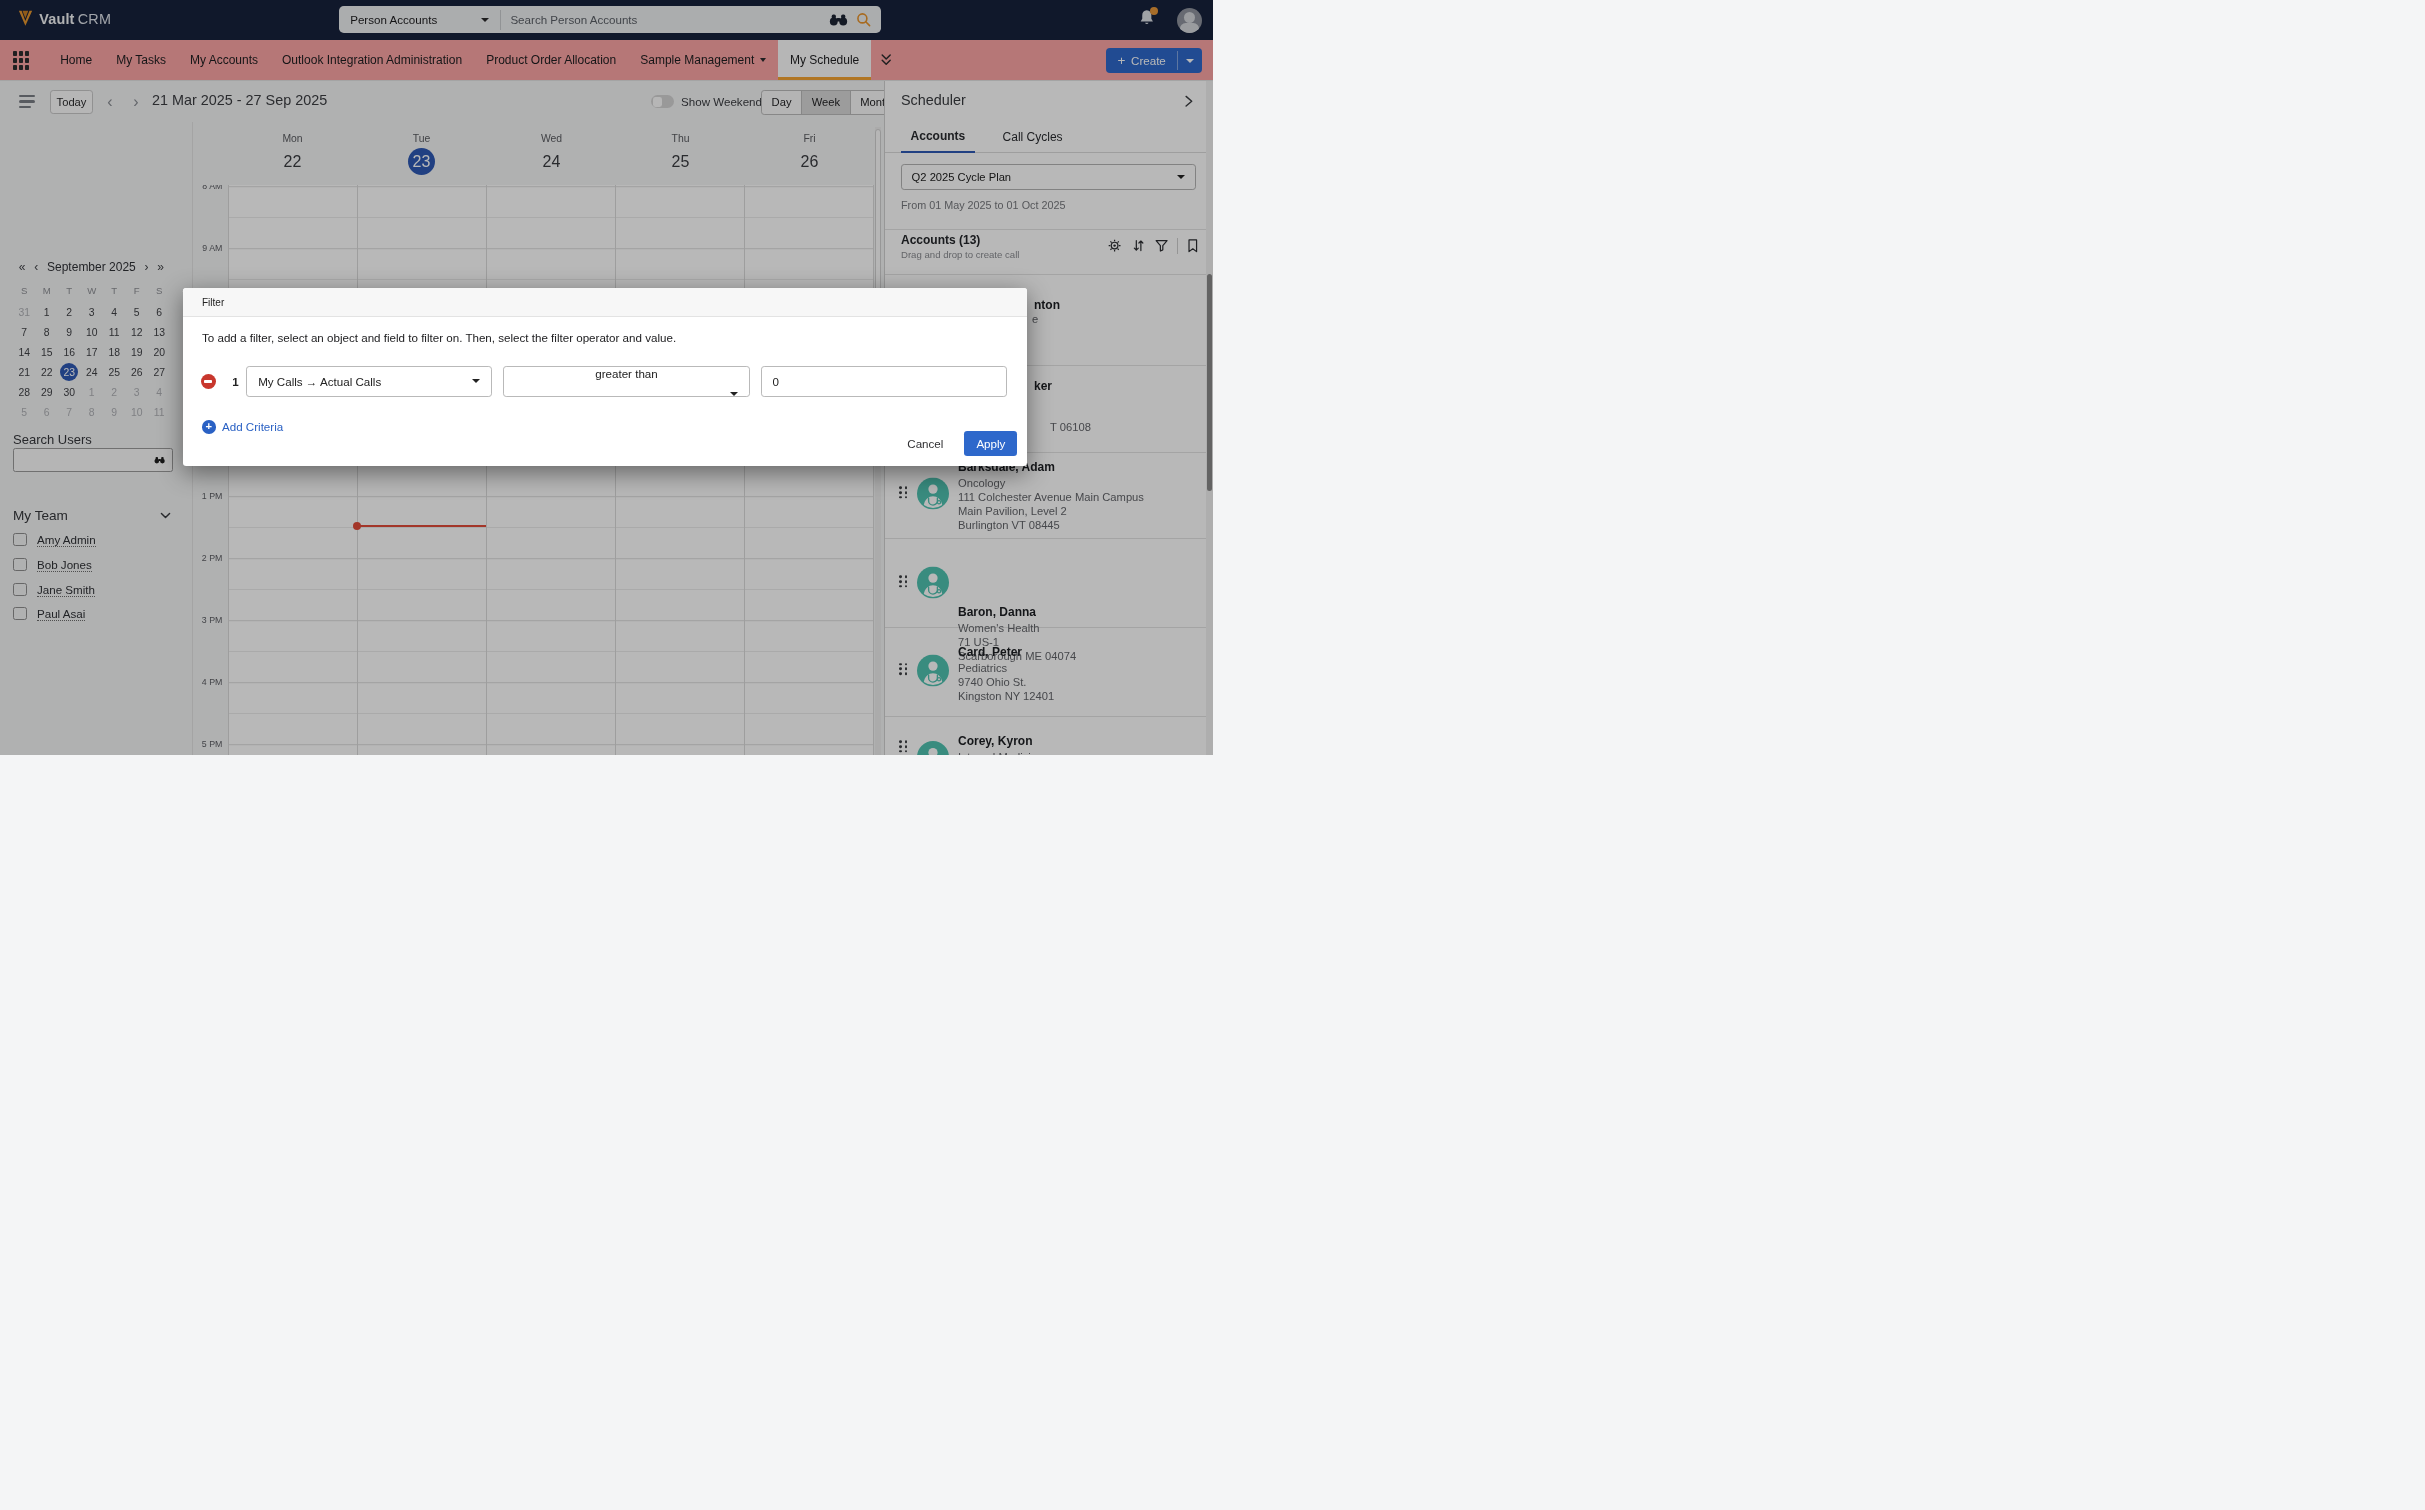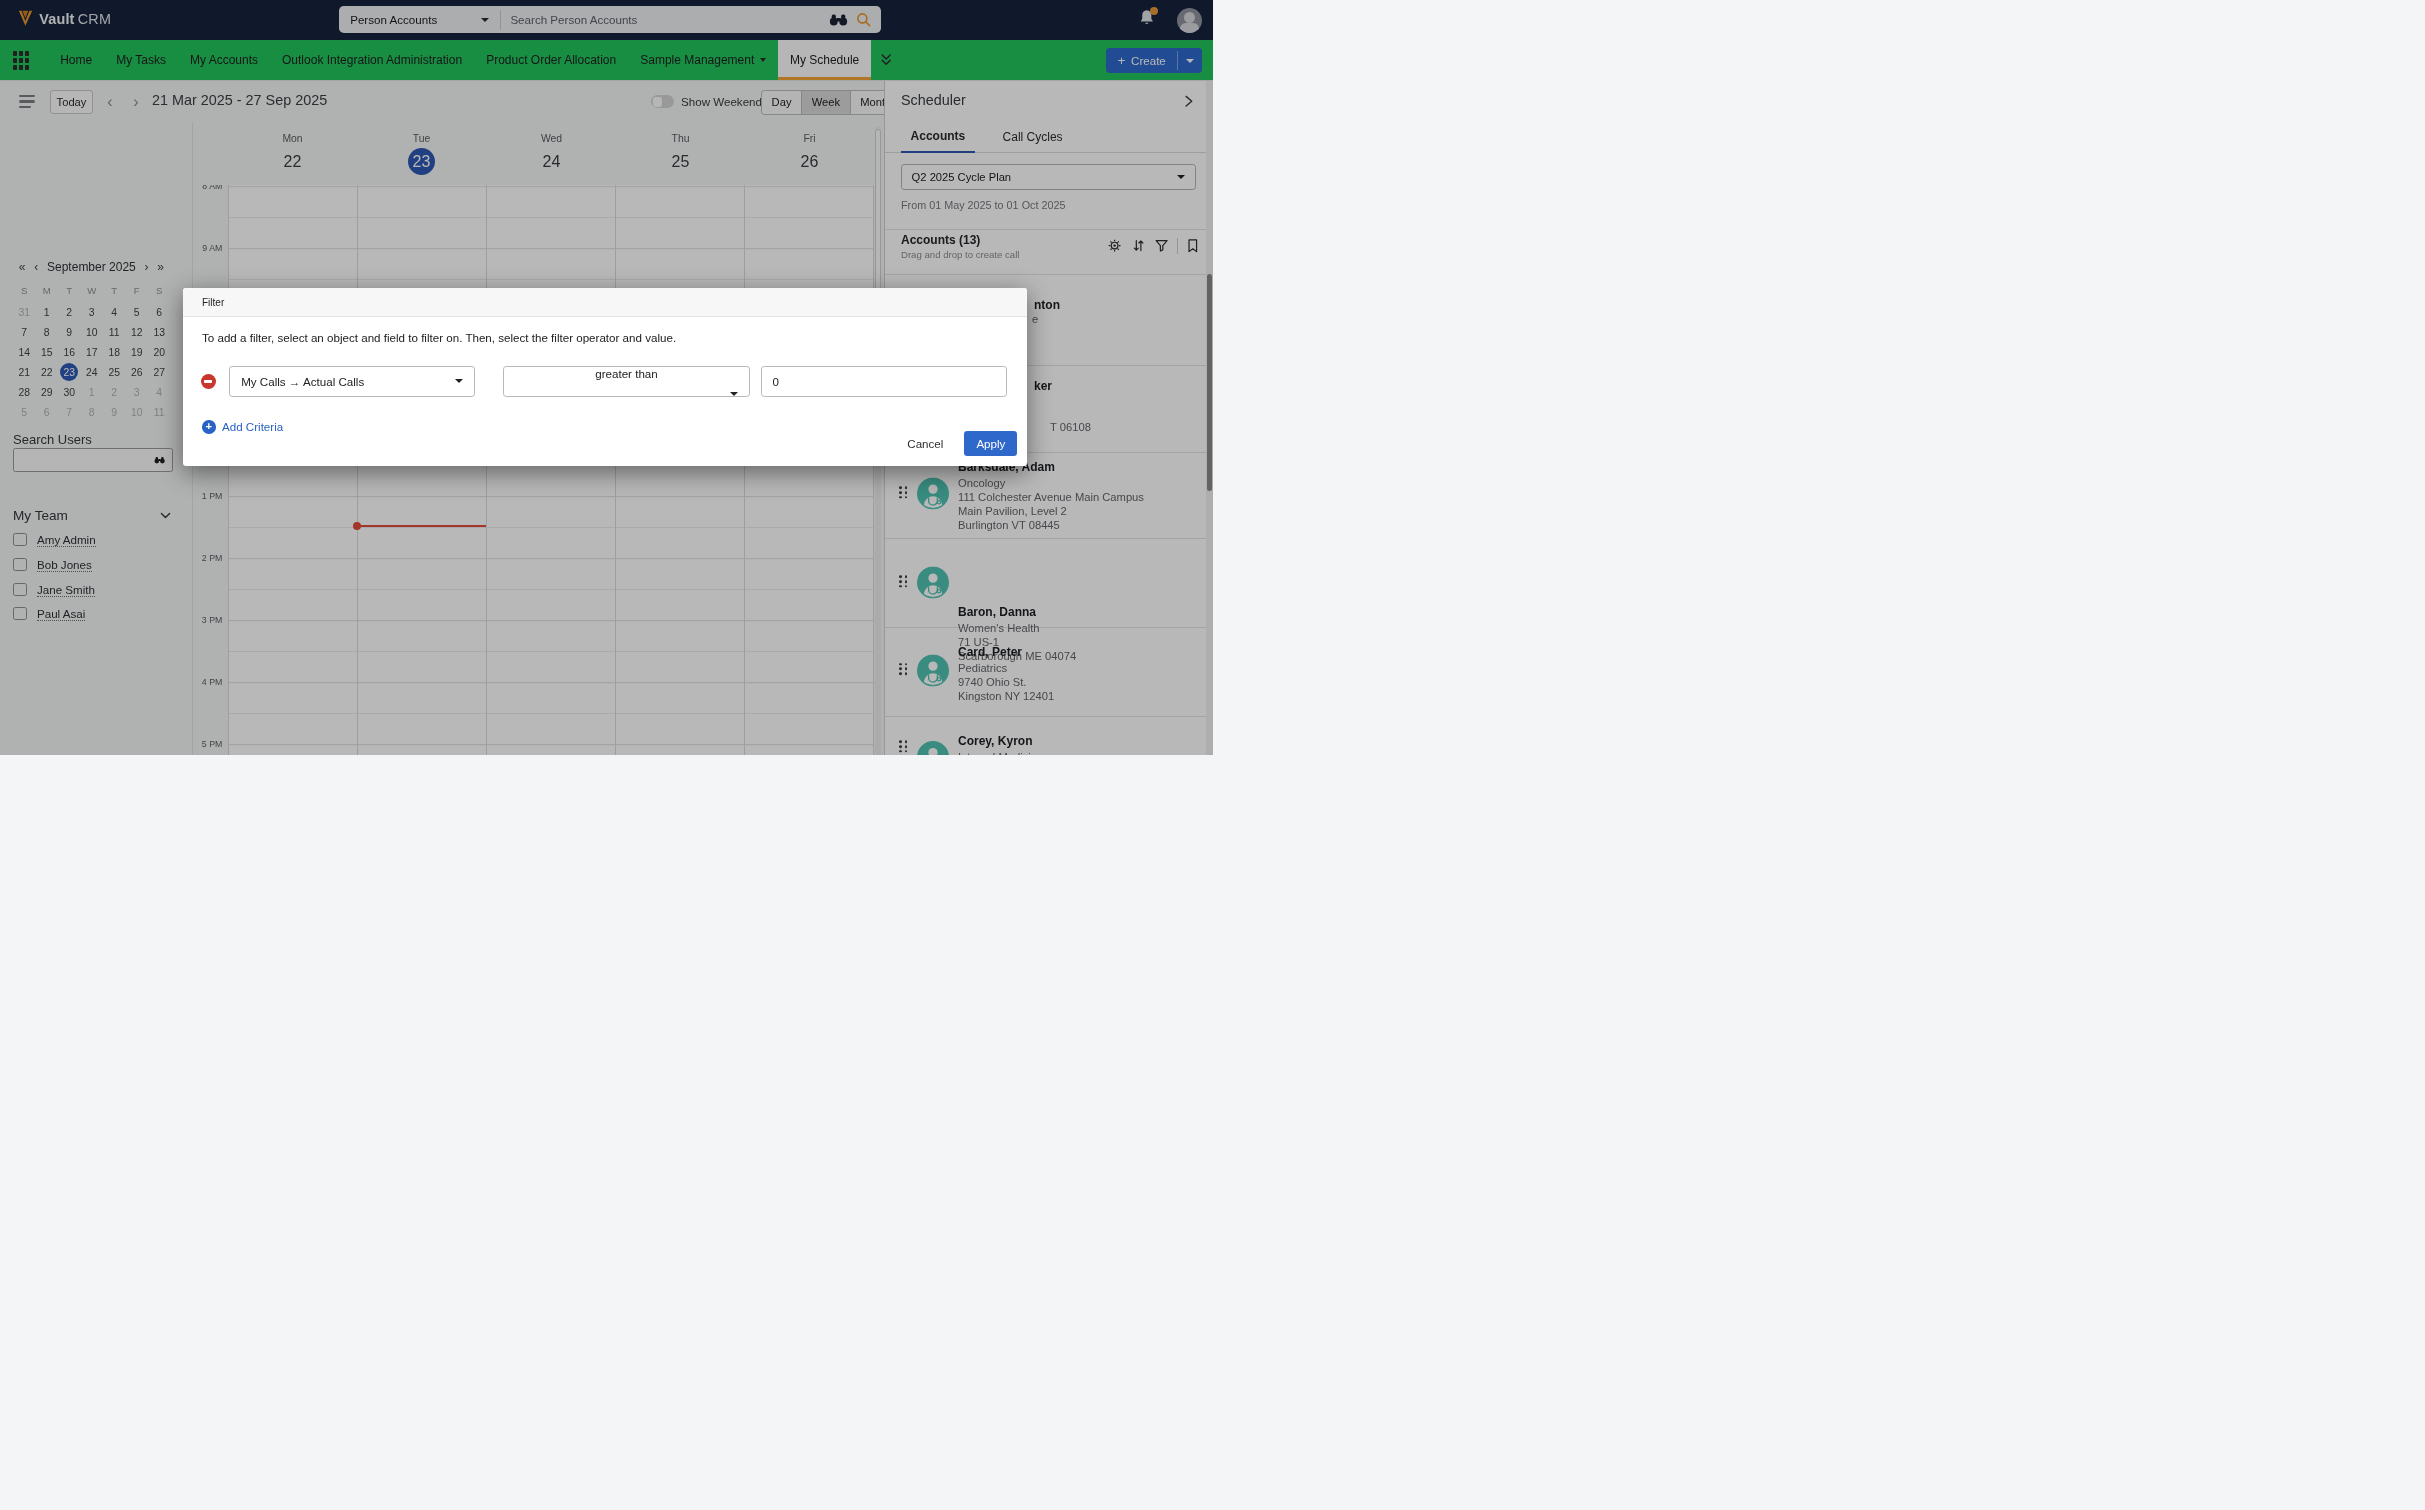--- a/index.html
+++ b/index.html
@@ -21,21 +21,21 @@
   .search-zone input { flex:1; border:none; outline:none; background:transparent; font-size:11.6px; color:#333; font-family:inherit; }
   .search-zone input::placeholder { color:#5a5f66; }
   .topbar-right { position:absolute; right:11.2px; top:0; height:40px; display:flex; align-items:center; gap:21px; }
   .bell-wrap { position:relative; cursor:pointer; }
   .bell-dot { position:absolute; right:-2.4px; top:-2.4px; width:8px; height:8px; border-radius:50%; background:#e8973a; }
   .avatar-circ { width:25px; height:25px; border-radius:50%; background:#8f949e; overflow:hidden; position:relative; cursor:pointer; }
   .avatar-circ .head { position:absolute; left:6.8px; top:4px; width:11.2px; height:11.2px; border-radius:50%; background:#d6d9dd; }
   .avatar-circ .body { position:absolute; left:2.8px; top:15.2px; width:19px; height:13px; border-radius:5.6px; background:#d6d9dd; }
 
   
-  .navbar { position:absolute; left:0; top:40px; right:0; height:41px; background:#22c55e; display:flex; align-items:stretch; z-index:9; border-bottom:0.8px solid #e3e3e3; }
+  .navbar { position:absolute; left:0; top:40px; right:0; height:41px; background:#fca5a5; display:flex; align-items:stretch; z-index:9; border-bottom:0.8px solid #e3e3e3; }
   .waffle { width:17.6px; height:17.6px; display:grid; grid-template-columns:repeat(3,4px); grid-template-rows:repeat(3,4.8px); gap:2px; align-self:center; margin:0 17.6px 0 13px; cursor:pointer; }
   .waffle i { background:#2d2d2f; border-radius:0.8px; }
   .nav-items { display:flex; align-items:stretch; }
   .nav-item { display:flex; align-items:center; padding:0 12px; font-size:12px; color:#1e1e20; cursor:pointer; gap:5.6px; white-space:nowrap; }
   .nav-item.active { background:#fcfcfc; font-weight:400; border-bottom:3.2px solid #f5a433; padding-top:2px; }
   .nav-caret { width:0; height:0; border-left:3.6px solid transparent; border-right:3.6px solid transparent; border-top:4.4px solid #2b2b2d; }
   .dbl-chev { align-self:center; margin-left:8px; cursor:pointer; }
   .create-btn { position:absolute; right:11.2px; top:8px; height:25px; display:flex; background:#2e68cb; border-radius:4px; overflow:hidden; cursor:pointer; }
   .create-main { display:flex; align-items:center; gap:5.6px; color:#fff; font-size:11.6px; padding:0 11.2px; }
   .create-plus { font-size:13.6px; font-weight:400; line-height:1; }
@@ -133,21 +133,21 @@
   .overlay { position:absolute; inset:0; background:rgba(0,0,0,.28); z-index:40; }
   .modal { position:absolute; left:183px; top:288px; width:844px; height:178px; background:#fff; border-radius:3.2px; z-index:50; box-shadow:0 6.4px 24px rgba(0,0,0,.45); }
   .modal-header { position:absolute; left:0; top:0; right:0; height:29px; background:#f7f7f7; border-bottom:0.8px solid #e3e3e3; border-radius:3.2px 3.2px 0 0; display:flex; align-items:center; padding:0 19px; }
   .modal-title { font-size:10px; font-weight:500; color:#222; }
   .modal-desc { position:absolute; left:19px; top:43px; font-size:11.6px; color:#212123; }
   .crit-remove { position:absolute; left:17.6px; top:86px; width:15.2px; height:15.2px; border-radius:50%; background:#c8372d; cursor:pointer; }
   .crit-remove::after { content:""; position:absolute; left:3.6px; top:6.4px; width:8px; height:2.4px; background:#fff; border-radius:0.8px; }
   .crit-num { position:absolute; left:47px; top:87px; width:11.2px; text-align:center; font-size:11.6px; font-weight:700; color:#222; }
   .fselect { position:absolute; top:78px; height:30.5px; border:0.8px solid #b9b9b9; border-radius:3.2px; background:#fff; display:flex; align-items:center; padding:0 11.2px; font-size:11.6px; color:#222; cursor:pointer; }
   .fselect .caret-dn { border-top-color:#222; }
-  .fs1 { left:46px; width:246px; }
+  .fs1 { left:63px; width:246px; }
   .fs2 { left:320px; width:247px;flex-direction:column; }
   .fval { position:absolute; left:578px; top:78px; width:246px; height:30.5px; border:0.8px solid #b9b9b9; border-radius:3.2px; padding:0 10.4px; font-size:11.6px; color:#222; font-family:inherit; outline:none; }
   .add-crit { position:absolute; left:19px; top:132px; display:flex; align-items:center; gap:6.4px; cursor:pointer; }
   .plus-circ { width:13.6px; height:13.6px; border-radius:50%; background:#2a61c4; color:#fff; font-size:11.2px; line-height:13px; text-align:center; font-weight:700; }
   .add-crit span.lbl { font-size:11.6px; color:#2a61c4; }
   .modal-footer { position:absolute; right:9.6px; bottom:10.4px; display:flex; align-items:center; gap:21px; }
   .btn-cancel { font-size:11.6px; color:#2f2f31; cursor:pointer; background:none; border:none; font-family:inherit; }
   .btn-apply { background:#2e68cb; color:#fff; border:none; border-radius:3.2px; height:25px; padding:0 12px; font-size:11.6px; font-family:inherit; cursor:pointer; }
   .flex1 { flex:1; }
 </style>

